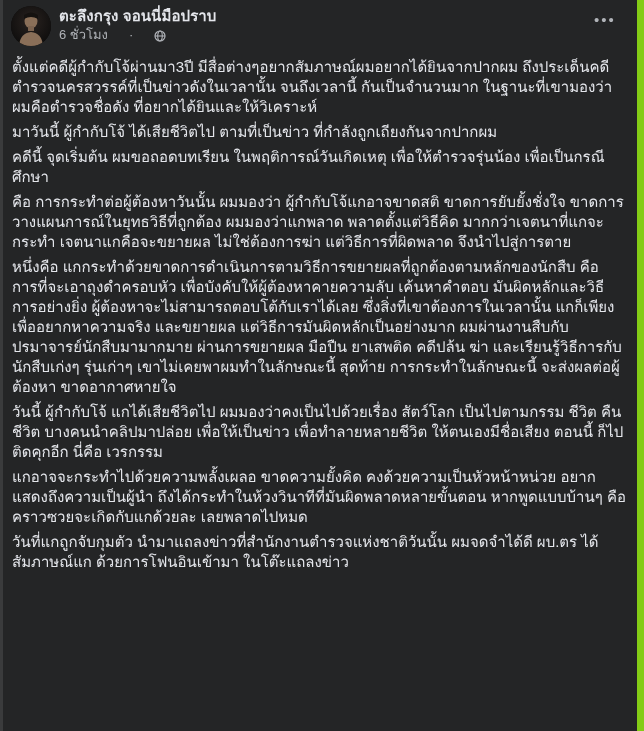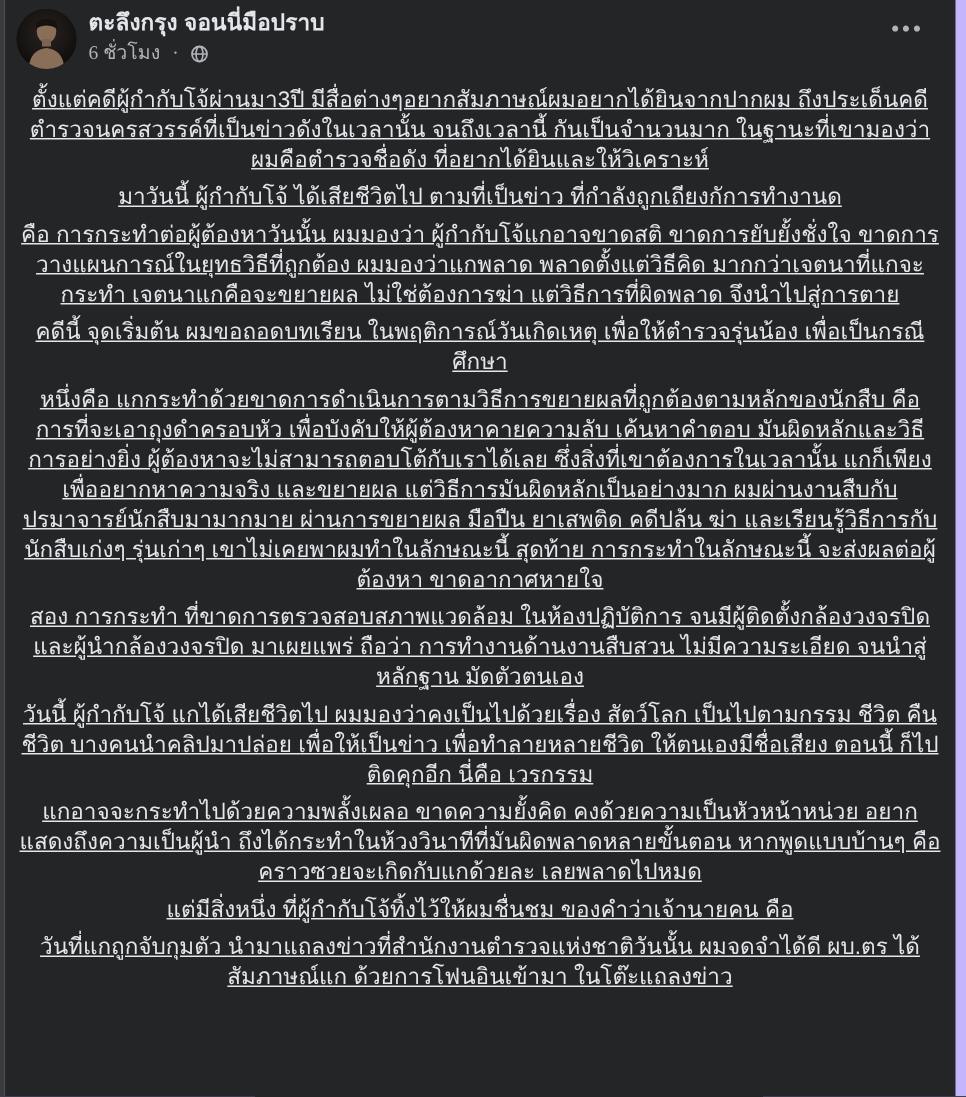--- a/index.html
+++ b/index.html
@@ -6,22 +6,21 @@
     margin: 0;
     padding: 0;
     background: #18191a;
     font-family: "Liberation Sans", "DejaVu Sans", sans-serif;
   }
   .viewport {
     position: relative;
     width: 644px;
     height: 731px;
     overflow: hidden;
-    background: #c4b5fd;
-    text-align: center;
+    background: #84cc16;
   }
   .left-strip {
     position: absolute;
     left: 0; top: 0;
     width: 3px; height: 731px;
     background: #3a3b3c;
   }
   .post-card {
     position: absolute;
     left: 3px; top: 0;
@@ -52,25 +51,24 @@
   .author-name {
     font-size: 15px;
     font-weight: 700;
     color: #e4e6eb;
     line-height: 20px;
     letter-spacing: .1px;
   }
   .meta-row {
     display: flex;
     align-items: center;
-    gap: 8px;
+    gap: 21px;
     font-size: 13px;
     color: #b0b3b8;
     line-height: 17px;
-    font-family: Liberation Serif, serif;
   }
   .dot-sep { font-size: 13px; color: #b0b3b8; }
   .globe { width: 12px; height: 12px; display: inline-block; }
   .menu-btn {
     position: absolute;
     right: 18px; top: 8px;
     width: 28px; height: 22px;
     display: flex;
     align-items: center;
     justify-content: center;
@@ -84,21 +82,20 @@
   .post-body {
     padding: 5px 9px 0 9px;
     font-size: 15px;
     line-height: 20px;
     color: #e4e6eb;
     font-weight: 400;
   }
   .post-body p {
     margin: 0 0 5px 0;
     word-break: break-word;
-    text-decoration: underline;
   }
 </style>
 </head>
 <body>
 
 <div class="viewport">
   <div class="left-strip"></div>
 
   <div class="post-card">
 
@@ -132,25 +129,23 @@
           </span>
         </div>
       </div>
       <div class="menu-btn">
         <span>•••</span>
       </div>
     </div>
 
     <div class="post-body">
         <p>ตั้งแต่คดีผู้กำกับโจ้ผ่านมา3ปี มีสื่อต่างๆอยากสัมภาษณ์ผมอยากได้ยินจากปากผม ถึงประเด็นคดีตำรวจนครสวรรค์ที่เป็นข่าวดังในเวลานั้น จนถึงเวลานี้ กันเป็นจำนวนมาก ในฐานะที่เขามองว่า ผมคือตำรวจชื่อดัง ที่อยากได้ยินและให้วิเคราะห์</p>
-        <p>มาวันนี้ ผู้กำกับโจ้ ได้เสียชีวิตไป ตามที่เป็นข่าว ที่กำลังถูกเถียงกัการทำงานด</p>
+        <p>มาวันนี้ ผู้กำกับโจ้ ได้เสียชีวิตไป ตามที่เป็นข่าว ที่กำลังถูกเถียงกันจากปากผม</p>
+        <p>คดีนี้ จุดเริ่มต้น ผมขอถอดบทเรียน ในพฤติการณ์วันเกิดเหตุ เพื่อให้ตำรวจรุ่นน้อง เพื่อเป็นกรณีศึกษา</p>
         <p>คือ การกระทำต่อผู้ต้องหาวันนั้น ผมมองว่า ผู้กำกับโจ้แกอาจขาดสติ ขาดการยับยั้งชั่งใจ ขาดการวางแผนการณ์ในยุทธวิธีที่ถูกต้อง ผมมองว่าแกพลาด พลาดตั้งแต่วิธีคิด มากกว่าเจตนาที่แกจะกระทำ เจตนาแกคือจะขยายผล ไม่ใช่ต้องการฆ่า แต่วิธีการที่ผิดพลาด จึงนำไปสู่การตาย</p>
-        <p>คดีนี้ จุดเริ่มต้น ผมขอถอดบทเรียน ในพฤติการณ์วันเกิดเหตุ เพื่อให้ตำรวจรุ่นน้อง เพื่อเป็นกรณีศึกษา</p>
         <p>หนึ่งคือ แกกระทำด้วยขาดการดำเนินการตามวิธีการขยายผลที่ถูกต้องตามหลักของนักสืบ คือ การที่จะเอาถุงดำครอบหัว เพื่อบังคับให้ผู้ต้องหาคายความลับ เค้นหาคำตอบ มันผิดหลักและวิธีการอย่างยิ่ง ผู้ต้องหาจะไม่สามารถตอบโต้กับเราได้เลย ซึ่งสิ่งที่เขาต้องการในเวลานั้น แกก็เพียงเพื่ออยากหาความจริง และขยายผล แต่วิธีการมันผิดหลักเป็นอย่างมาก ผมผ่านงานสืบกับปรมาจารย์นักสืบมามากมาย ผ่านการขยายผล มือปืน ยาเสพติด คดีปล้น ฆ่า และเรียนรู้วิธีการกับนักสืบเก่งๆ รุ่นเก่าๆ เขาไม่เคยพาผมทำในลักษณะนี้ สุดท้าย การกระทำในลักษณะนี้ จะส่งผลต่อผู้ต้องหา ขาดอากาศหายใจ</p>
-        <p>สอง การกระทำ ที่ขาดการตรวจสอบสภาพแวดล้อม ในห้องปฏิบัติการ จนมีผู้ติดตั้งกล้องวงจรปิด และผู้นำกล้องวงจรปิด มาเผยแพร่ ถือว่า การทำงานด้านงานสืบสวน ไม่มีความระเอียด จนนำสู่หลักฐาน มัดตัวตนเอง</p>
         <p>วันนี้ ผู้กำกับโจ้ แกได้เสียชีวิตไป ผมมองว่าคงเป็นไปด้วยเรื่อง สัตว์โลก เป็นไปตามกรรม ชีวิต คืน ชีวิต บางคนนำคลิปมาปล่อย เพื่อให้เป็นข่าว เพื่อทำลายหลายชีวิต ให้ตนเองมีชื่อเสียง ตอนนี้ ก็ไปติดคุกอีก นี่คือ เวรกรรม</p>
         <p>แกอาจจะกระทำไปด้วยความพลั้งเผลอ ขาดความยั้งคิด คงด้วยความเป็นหัวหน้าหน่วย อยากแสดงถึงความเป็นผู้นำ ถึงได้กระทำในห้วงวินาทีที่มันผิดพลาดหลายขั้นตอน หากพูดแบบบ้านๆ คือคราวซวยจะเกิดกับแกด้วยละ เลยพลาดไปหมด</p>
-        <p>แต่มีสิ่งหนึ่ง ที่ผู้กำกับโจ้ทิ้งไว้ให้ผมชื่นชม ของคำว่าเจ้านายคน คือ</p>
         <p>วันที่แกถูกจับกุมตัว นำมาแถลงข่าวที่สำนักงานตำรวจแห่งชาติวันนั้น ผมจดจำได้ดี ผบ.ตร ได้สัมภาษณ์แก ด้วยการโฟนอินเข้ามา ในโต๊ะแถลงข่าว</p>
       </div>
 
   </div>
 </div>
 
 </body></html>

